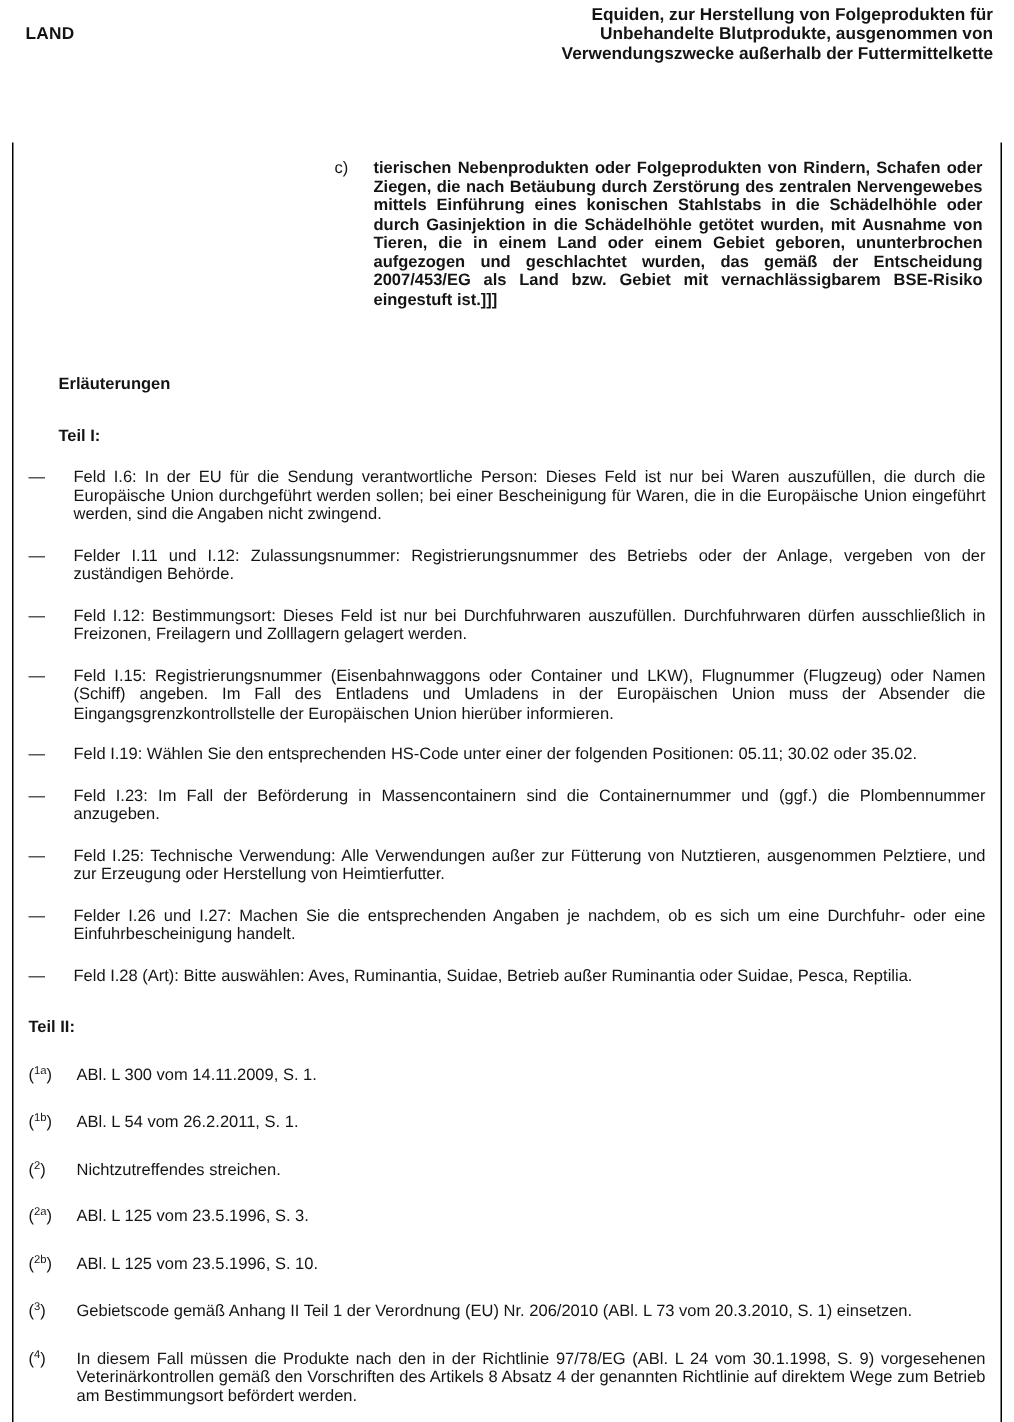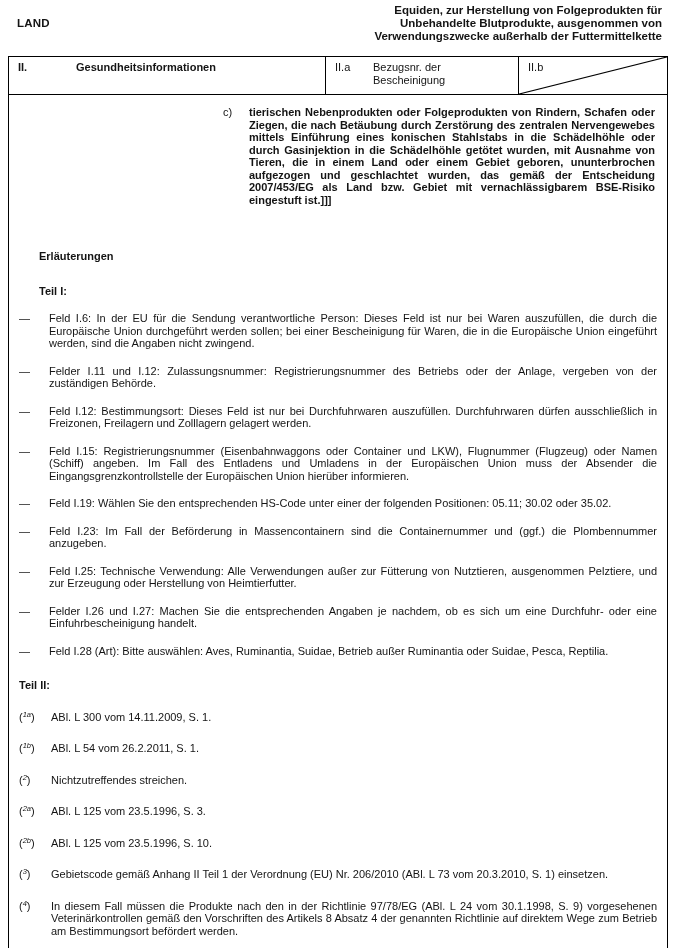--- a/index.html
+++ b/index.html
@@ -41,53 +41,37 @@
   .explain-heading { margin-top:44px; }
   .part1-heading { margin-top:22px; }
   .part2-heading { margin-top:22px; font-weight:bold; }
 
   .note-item { display:flex; margin-top:15px; }
   .note-marker { width:30px; flex:none; }
   .note-text { flex:1; text-align:justify; }
 
   .fn-item { display:flex; margin-top:19px; }
   .fn-marker { width:32px; flex:none; }
-  .fn-marker sup { font-size:7.5px; line-height:0; vertical-align:4px;font-style:italic; }
+  .fn-marker sup { font-size:7.5px; line-height:0; vertical-align:4px; }
   .fn-text { flex:1; text-align:justify; }
 </style>
 </head>
 <body>
 
 <div class="page">
 
   <div class="doc-header">
     <div class="land-label">LAND</div>
     <div class="cert-title">
       <div>Equiden, zur Herstellung von Folgeprodukten für</div>
       <div>Unbehandelte Blutprodukte, ausgenommen von</div>
       <div>Verwendungszwecke außerhalb der Futtermittelkette</div>
     </div>
   </div>
 
-  <div class="header-table">
-    <div class="ht-cell cell-part">
-      <span class="code">II.</span>
-      <span>Gesundheitsinformationen</span>
-    </div>
-    <div class="ht-cell cell-ref">
-      <span class="code">II.a</span>
-      <span class="ref-label">Bezugsnr. der Bescheinigung</span>
-    </div>
-    <div class="ht-cell cell-local">
-      <span class="code">II.b</span>
-      <svg class="diag-svg" viewBox="0 0 100 100" preserveAspectRatio="none" aria-hidden="true">
-        <line x1="0" y1="100" x2="100" y2="0" stroke="#000" stroke-width="1.2" vector-effect="non-scaling-stroke"></line>
-      </svg>
-    </div>
-  </div>
 
   <div class="content-box">
 
     <div class="clause-row">
       <span class="clause-label">c)</span>
       <span class="clause-text">tierischen Nebenprodukten oder Folgeprodukten von Rindern, Schafen oder Ziegen, die nach Betäubung durch Zerstörung des zentralen Nervengewebes mittels Einführung eines konischen Stahlstabs in die Schädelhöhle oder durch Gasinjektion in die Schädelhöhle getötet wurden, mit Ausnahme von Tieren, die in einem Land oder einem Gebiet geboren, ununterbrochen aufgezogen und geschlachtet wurden, das gemäß der Entscheidung 2007/453/EG als Land bzw. Gebiet mit vernachlässigbarem BSE-Risiko eingestuft ist.]]]</span>
     </div>
 
     <div class="heading explain-heading">Erläuterungen</div>
 

